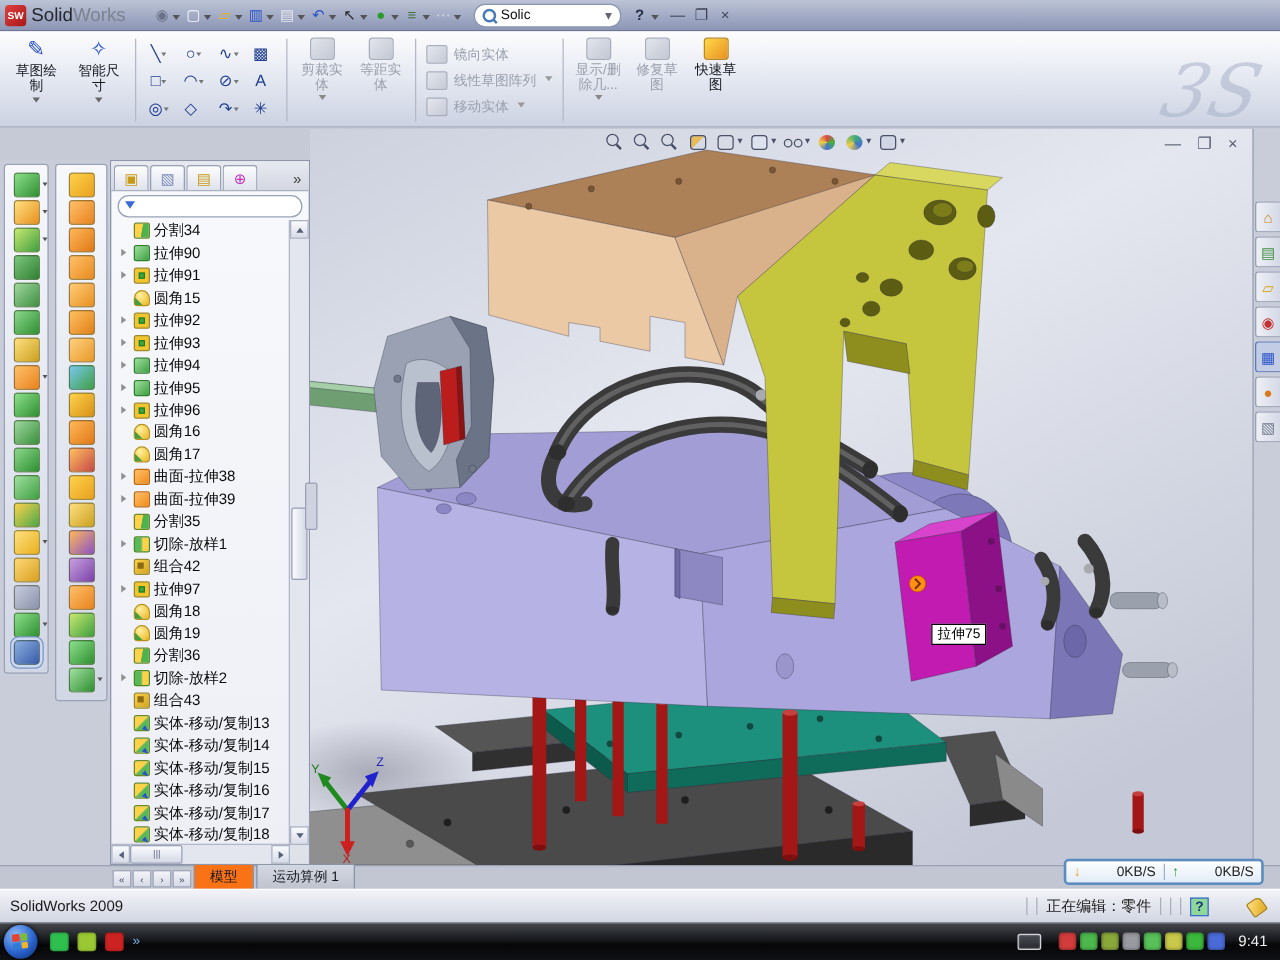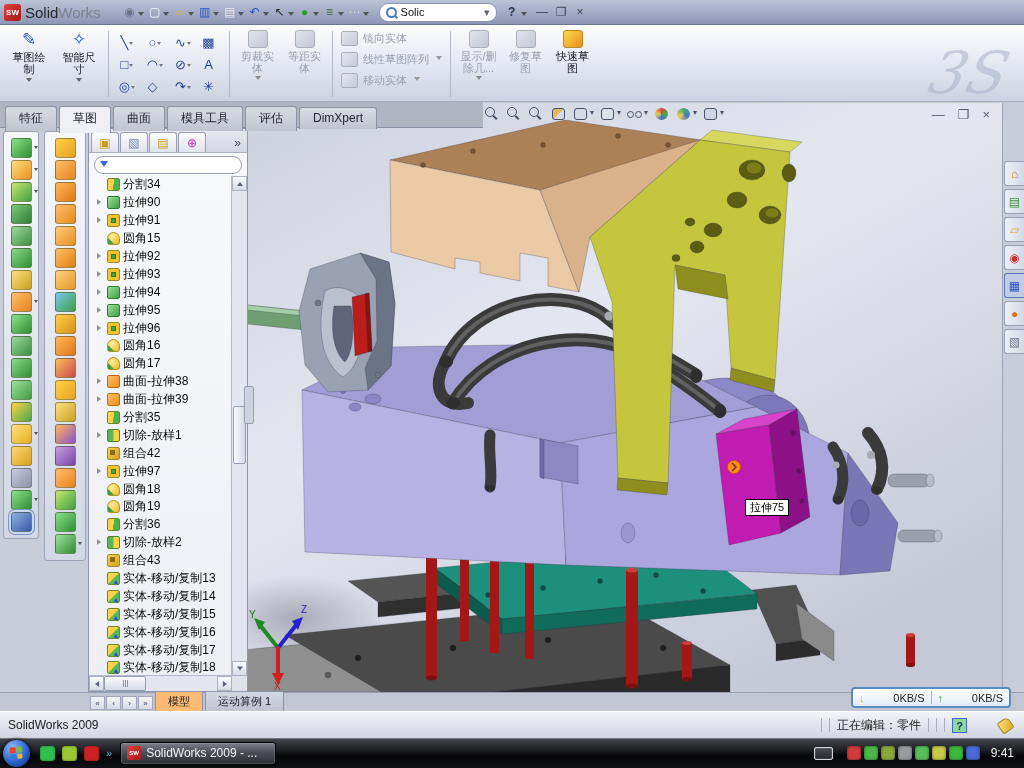--- a/index.html
+++ b/index.html
@@ -36,21 +36,21 @@
   .gdd{width:0;height:0;border:2.5px solid transparent;border-top:3.5px solid #777;margin:5px 0 0 1px}
   .gdd[data-on="false"]{visibility:hidden}
   .cbtn{width:47px;text-align:center;font-size:11px;line-height:12px;color:#16181e;flex:none;padding-top:2px}
   .cbtn[data-en="false"]{color:#9aa0ad}
   .cicon{width:20px;height:18px;margin:0 auto 2px;border-radius:3px;
     background:linear-gradient(135deg,#9fc8f0,#3a62c8);border:1px solid #7a88a8;box-sizing:border-box}
   .cbtn[data-en="false"] .cicon{background:linear-gradient(135deg,#e2e5ec,#c3c7d3);border-color:#a8aebc}
   .cbtn[data-icon="rapid-sketch-button"] .cicon{background:linear-gradient(135deg,#ffd84a,#e89020);border-color:#b88a20}
   .cdd{margin:2px auto 0;width:0;border:3px solid transparent;border-top:4px solid #888}
   .cdd[data-on="false"]{visibility:hidden}
-  .rowgroup{display:flex;flex-direction:column;flex:none}
+  .rowgroup{display:flex;flex-direction:column;justify-content:center;flex:none}
   .rbtn{display:flex;align-items:center;gap:5px;height:21px;font-size:11px;padding:0 4px;white-space:nowrap}
   .rbtn[data-en="false"]{color:#9aa0ad}
   .ric{width:15px;height:13px;background:linear-gradient(135deg,#e4e7ee,#c6cad6);border:1px solid #a8aebc;border-radius:2px;flex:none}
   .rdd{width:0;border:3px solid transparent;border-top:4px solid #999;margin-left:2px}
   .rdd[data-on="false"]{visibility:hidden}
   .wm{position:absolute;right:16px;top:14px;font-family:"DejaVu Serif",serif;font-style:italic;
     font-size:58px;color:#a9b2c9;opacity:.55;transform:skewX(-14deg);pointer-events:none}
   
   .tabstrip{position:absolute;left:0;top:102px;width:483px;height:26px;background:#b1b5c1;
     border-bottom:1px solid #8a92a6;box-sizing:border-box;z-index:5;padding-left:4px;white-space:nowrap}
@@ -151,21 +151,21 @@
     justify-content:center;font-size:12px;color:var(--c);box-sizing:border-box}
   .tpbtn[data-pressed="true"]{background:#c2cce4;border-color:#5a7ab8}
   
   .bottombar{position:absolute;left:0;top:692px;width:1024px;height:19px;background:#c2c6d2;
     border-top:1px solid #98a0b4;box-sizing:border-box;display:flex;align-items:flex-end}
   .bb-nav{margin-left:90px;display:flex;gap:1px;margin-bottom:1px}
   .nbtn{width:15px;height:14px;background:linear-gradient(#f4f5f9,#d6dae6);border:1px solid #a0a8ba;
     font-size:8px;line-height:13px;text-align:center;color:#3a445e;box-sizing:border-box}
   .btab{padding:2px 12px 2px;font-size:11px;color:#16181e;background:linear-gradient(#d4d8e2,#bfc3cf);
     border:1px solid #8a92a6;border-bottom:none;margin-left:2px}
-  .btab[data-active="true"]{background:#fdba74}
+  .btab[data-active="true"]{background:#f97316}
   .statusbar{position:absolute;left:0;top:711px;width:1024px;height:27px;box-sizing:border-box;
     background:linear-gradient(#f2f3f8,#d2d6e2);border-top:1px solid #fff;display:flex;align-items:center;
     padding:0 8px;font-size:12px;color:#1a1a1a}
   .sbright{margin-left:auto;display:flex;align-items:center;gap:7px}
   .ssep{width:1px;height:14px;background:#a8aebc}
   .hq{width:15px;height:15px;background:#8fd89a;border:1px solid #3a6ad8;color:#13327a;font-weight:bold;
     font-size:11px;text-align:center;line-height:14px;box-sizing:border-box}
   .tagico{width:11px;height:11px;background:linear-gradient(135deg,#ffe080,#e0a820);border:1px solid #a8841a;
     border-radius:2px 5px 2px 2px;transform:rotate(-35deg);margin:0 4px}
   .netwidget{position:absolute;left:851px;top:687px;width:160px;height:21px;z-index:6;box-sizing:border-box;
@@ -427,23 +427,20 @@
           <div class="cicon"></div>
           <div>快速草</div>
           <div>图</div>
           <div class="cdd" data-on="false"></div>
         </div>
 
     </div>
     <div class="wm">3S</div>
   </div>
 
-  <div class="tabstrip">
-    <span class="rtab" data-active="false">特征</span><span class="rtab" data-active="true">草图</span><span class="rtab" data-active="false">曲面</span><span class="rtab" data-active="false">模具工具</span><span class="rtab" data-active="false">评估</span><span class="rtab" data-active="false">DimXpert</span>
-  </div>
 
   <div class="leftzone"></div>
   <div class="ltcol" style="left:3px;top:131px;width:34px">
     <div class="lic" data-dd="true" data-pressed="false" style="--c1: #8ce08c; --c2: #2f8f31;"></div>
       <div class="lic" data-dd="true" data-pressed="false" style="--c1: #ffe080; --c2: #e8901f;"></div>
       <div class="lic" data-dd="true" data-pressed="false" style="--c1: #c8e870; --c2: #3f9f41;"></div>
       <div class="lic" data-dd="false" data-pressed="false" style="--c1: #7cc87e; --c2: #2f7f31;"></div>
       <div class="lic" data-dd="false" data-pressed="false" style="--c1: #9fd89f; --c2: #3f8f41;"></div>
       <div class="lic" data-dd="false" data-pressed="false" style="--c1: #8cd88c; --c2: #2f8f31;"></div>
       <div class="lic" data-dd="false" data-pressed="false" style="--c1: #ffe080; --c2: #caa020;"></div>
@@ -1008,24 +1005,20 @@
       </span>
     </div>
     <div style="display:flex;align-items:center">
       <span class="ql" style="--c: #2fbf4f;"></span>
         <span class="ql" style="--c: #9ac832;"></span>
         <span class="ql" style="--c: #cc2222;"></span>
     </div>
     <span class="qchev">»</span>
     <div style="display:flex;align-items:center">
 
-        <div class="task" data-active="true">
-          <span class="ticon" data-icon="solidworks-task-icon">SW</span>
-          <span>SolidWorks 2009 - ...</span>
-        </div>
 
 
     </div>
     <div class="spacer"></div>
     <span class="kbd"></span>
     <div style="display:flex;align-items:center">
       <span class="tri" style="--c: #d23c3c;"></span>
         <span class="tri" style="--c: #4cb84c;"></span>
         <span class="tri" style="--c: #8aa83a;"></span>
         <span class="tri" style="--c: #9a9aa2;"></span>

